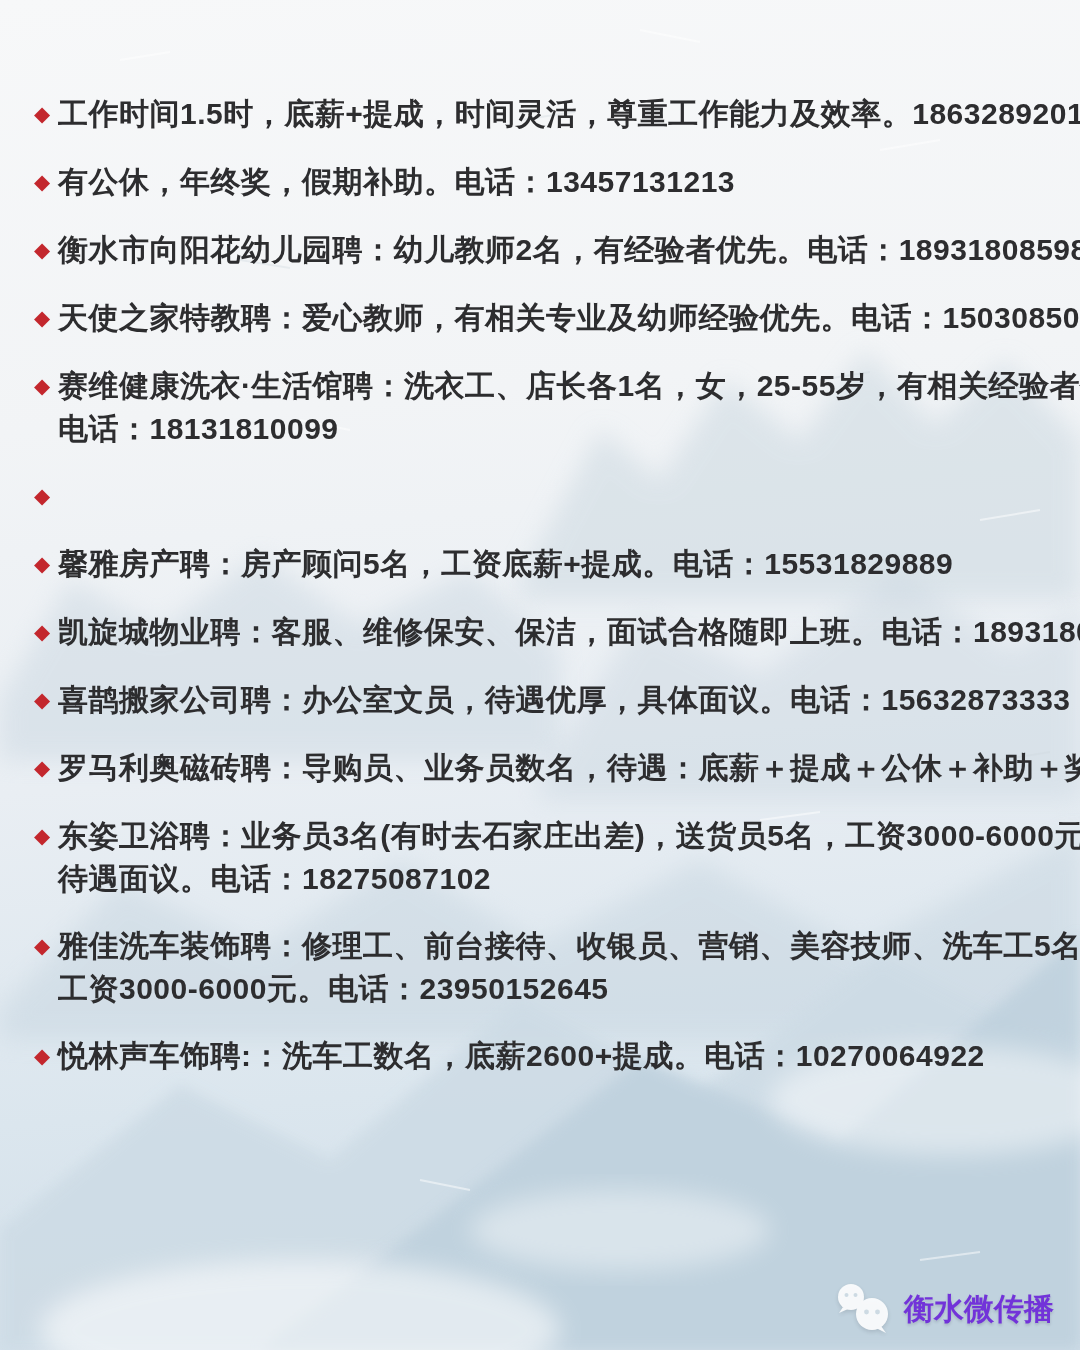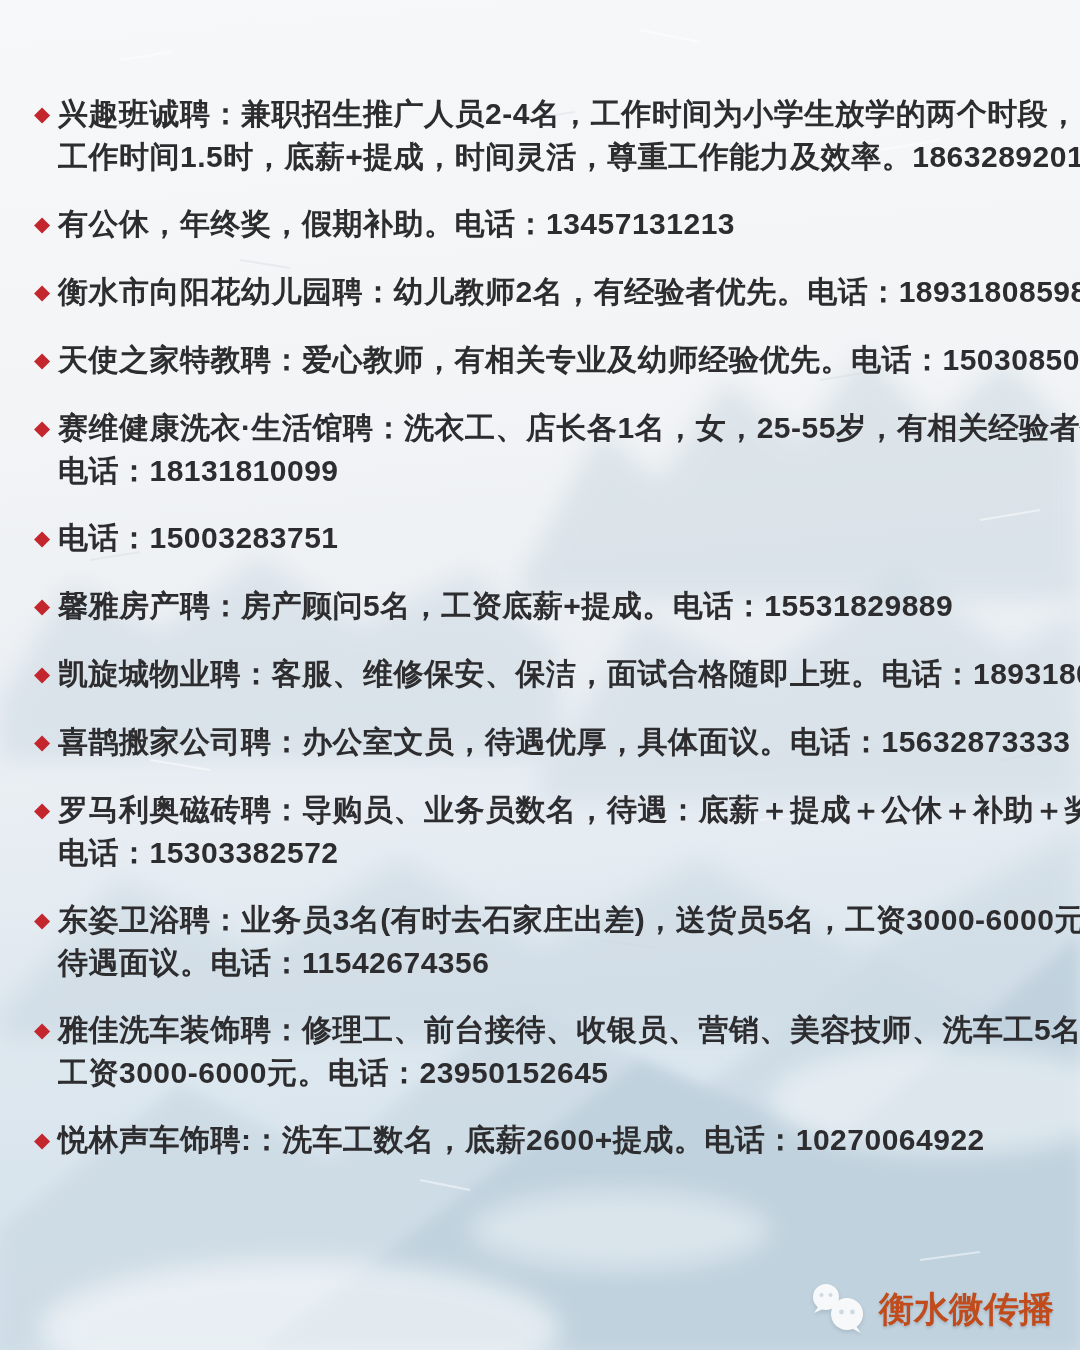--- a/index.html
+++ b/index.html
@@ -17,21 +17,21 @@
   }
   .bullet{
     flex:0 0 24px;color:#c3272d;font-size:21px;line-height:44px;
     text-align:left;
   }
   .lines{flex:1 1 auto;min-width:0;}
   .line{white-space:nowrap;letter-spacing:0.5px;}
   .watermark{
     position:absolute;right:26px;bottom:14px;z-index:3;
     display:flex;align-items:center;gap:8px;
-    color:#c2410c;font-size:35px;font-weight:600;opacity:.93;
+    color:#6d28d9;font-size:30px;font-weight:600;opacity:.93;
     text-shadow:0 2px 3px rgba(125,138,150,.45);
   }
   .wm-icon{display:block;filter:drop-shadow(0 2px 2px rgba(125,138,150,.4));}
 </style>
 </head>
 <body>
 
 <svg class="bg-svg" viewBox="0 0 1080 1350" xmlns="http://www.w3.org/2000/svg" aria-hidden="true">
   <defs>
     <filter id="soft1" x="-20%" y="-20%" width="140%" height="140%">
@@ -76,21 +76,20 @@
       <line x1="90" y1="560" x2="140" y2="552"></line>
     <line x1="600" y1="940" x2="655" y2="948"></line>
       <line x1="1000" y1="760" x2="1050" y2="752"></line>
   </g>
 </svg>
 
 <main>
   <div class="listing">
     <span class="bullet">◆</span>
     <div class="lines">
-        <div class="line">兴趣班诚聘：兼职招生推广人员2-4名，工作时间为小学生放学的两个时段，</div>
         <div class="line">工作时间1.5时，底薪+提成，时间灵活，尊重工作能力及效率。18632892019</div>
       </div>
   </div>
 
   <div class="listing">
     <span class="bullet">◆</span>
     <div class="lines">
         <div class="line">有公休，年终奖，假期补助。电话：13457131213</div>
       </div>
   </div>
@@ -113,21 +112,20 @@
     <span class="bullet">◆</span>
     <div class="lines">
         <div class="line">赛维健康洗衣·生活馆聘：洗衣工、店长各1名，女，25-55岁，有相关经验者优先。</div>
         <div class="line">电话：18131810099</div>
       </div>
   </div>
 
   <div class="listing">
     <span class="bullet">◆</span>
     <div class="lines">
-        <div class="line">电话：15003283751</div>
       </div>
   </div>
 
   <div class="listing">
     <span class="bullet">◆</span>
     <div class="lines">
         <div class="line">馨雅房产聘：房产顾问5名，工资底薪+提成。电话：15531829889</div>
       </div>
   </div>
 
@@ -142,29 +140,28 @@
     <span class="bullet">◆</span>
     <div class="lines">
         <div class="line">喜鹊搬家公司聘：办公室文员，待遇优厚，具体面议。电话：15632873333</div>
       </div>
   </div>
 
   <div class="listing">
     <span class="bullet">◆</span>
     <div class="lines">
         <div class="line">罗马利奥磁砖聘：导购员、业务员数名，待遇：底薪＋提成＋公休＋补助＋奖金。</div>
-        <div class="line">电话：15303382572</div>
       </div>
   </div>
 
   <div class="listing">
     <span class="bullet">◆</span>
     <div class="lines">
         <div class="line">东姿卫浴聘：业务员3名(有时去石家庄出差)，送货员5名，工资3000-6000元，</div>
-        <div class="line">待遇面议。电话：11542674356</div>
+        <div class="line">待遇面议。电话：18275087102</div>
       </div>
   </div>
 
   <div class="listing">
     <span class="bullet">◆</span>
     <div class="lines">
         <div class="line">雅佳洗车装饰聘：修理工、前台接待、收银员、营销、美容技师、洗车工5名，</div>
         <div class="line">工资3000-6000元。电话：23950152645</div>
       </div>
   </div>

